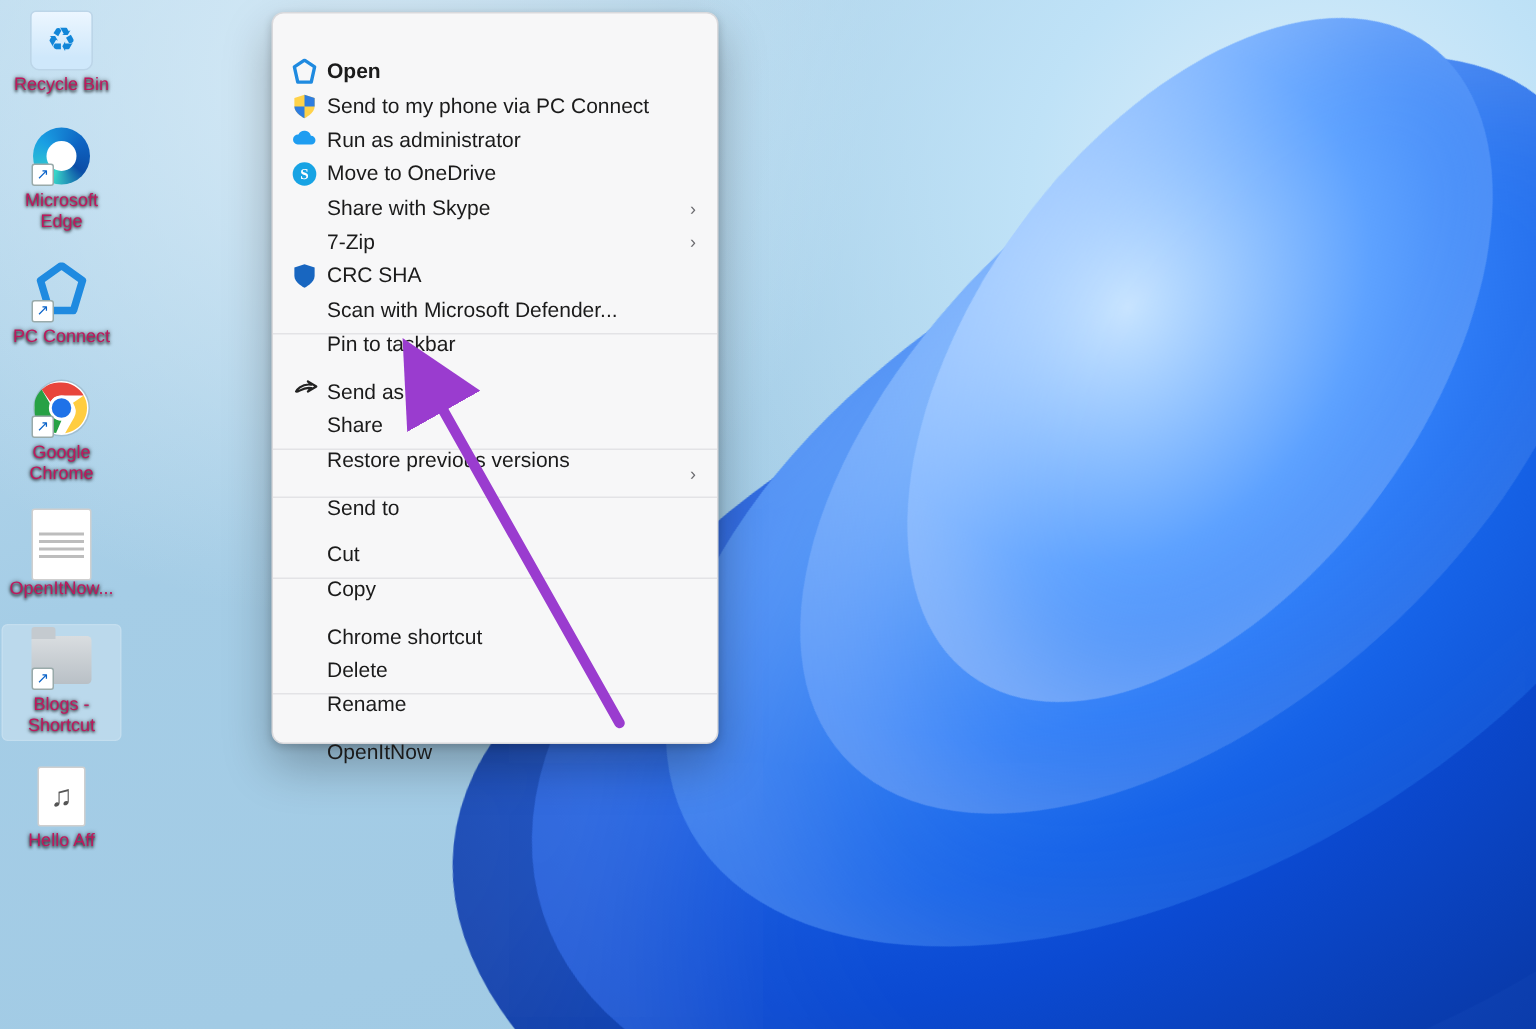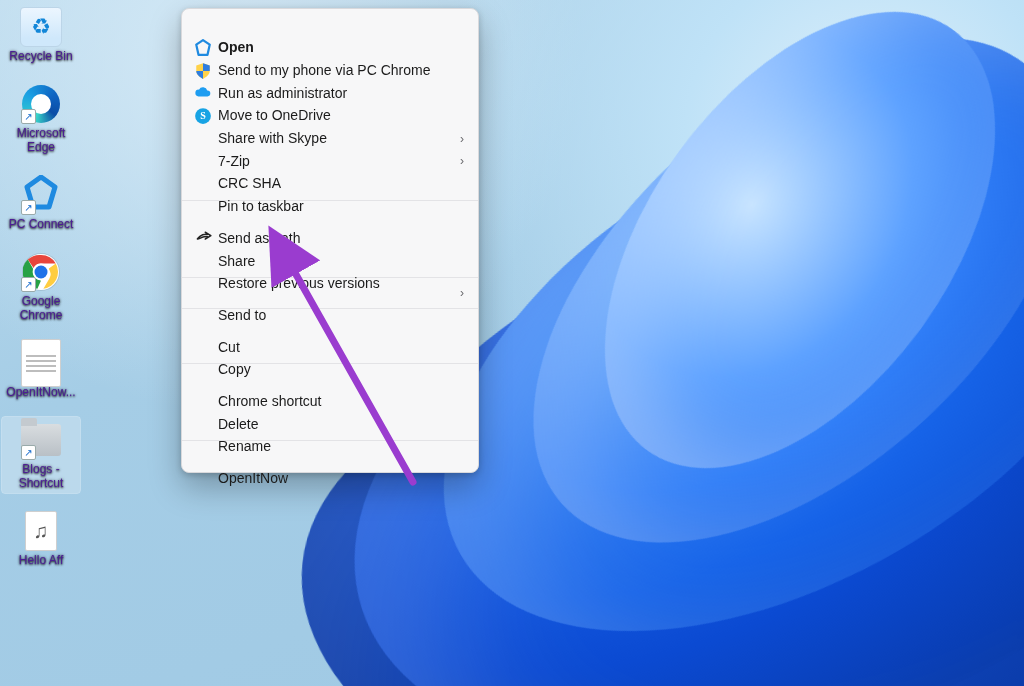--- a/index.html
+++ b/index.html
@@ -76,21 +76,21 @@
     height: 40px;
     display: flex;
     align-items: center;
     justify-content: center;
     position: relative;
   }
   .desktop-icon .label {
     margin-top: 2px;
     font-size: 12px;
     line-height: 14px;
-    color: #4c1d95;
+    color: #be185d;
     text-shadow: 0 1px 2px rgba(0,0,0,.8), 0 0 3px rgba(0,0,0,.6);
     max-width: 76px;
     word-break: break-word;
   }
   .shortcut-arrow {
     position: absolute;
     left: 2px;
     bottom: 0;
     width: 13px;
     height: 13px;
@@ -261,21 +261,21 @@
   <div class="menu-item bold">
     <span class="mi-icon"></span>
     <span class="mi-label">Open</span>
   </div>
   <div class="menu-item">
     <span class="mi-icon">
       <svg viewBox="0 0 16 16">
           <path d="M8 1 L14 5 L12 14 L4 14 L2 5 Z" fill="none" stroke="#1f8ae0" stroke-width="2" stroke-linejoin="round"></path>
         </svg>
     </span>
-    <span class="mi-label">Send to my phone via PC Chrome</span>
+    <span class="mi-label">Send to my phone via PC Connect</span>
   </div>
   <div class="menu-item">
     <span class="mi-icon">
       <svg viewBox="0 0 16 16">
           <path d="M8 1 L14 3 V8 C14 12 8 15 8 15 C8 15 2 12 2 8 V3 Z" fill="#ffd24a"></path>
           <path d="M8 1 L14 3 V8 H8 Z" fill="#2e7de0"></path>
           <path d="M8 15 C8 15 2 12 2 8 H8 Z" fill="#2e7de0"></path>
         </svg>
     </span>
     <span class="mi-label">Run as administrator</span>
@@ -299,20 +299,28 @@
   </div>
   <div class="menu-item">
     <span class="mi-icon"></span>
     <span class="mi-label">7-Zip</span>
     <span class="mi-sub">›</span>
   </div>
   <div class="menu-item">
     <span class="mi-icon"></span>
     <span class="mi-label">CRC SHA</span>
     <span class="mi-sub">›</span>
+  </div>
+  <div class="menu-item">
+    <span class="mi-icon">
+      <svg viewBox="0 0 16 16">
+          <path d="M8 1 L14 3 V8 C14 12 8 15 8 15 C8 15 2 12 2 8 V3 Z" fill="#1866c0"></path>
+        </svg>
+    </span>
+    <span class="mi-label">Scan with Microsoft Defender...</span>
   </div>
   <div class="menu-item">
     <span class="mi-icon"></span>
     <span class="mi-label">Pin to taskbar</span>
   </div>
 
   <hr>
 
   <div class="menu-item">
     <span class="mi-icon"></span>

